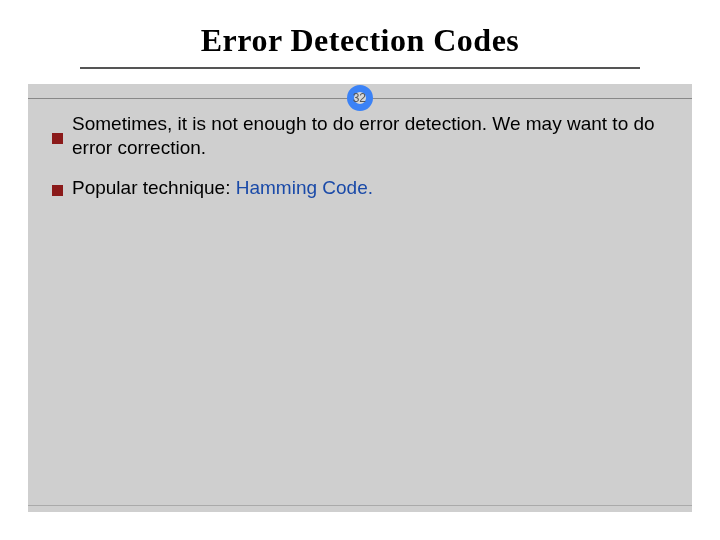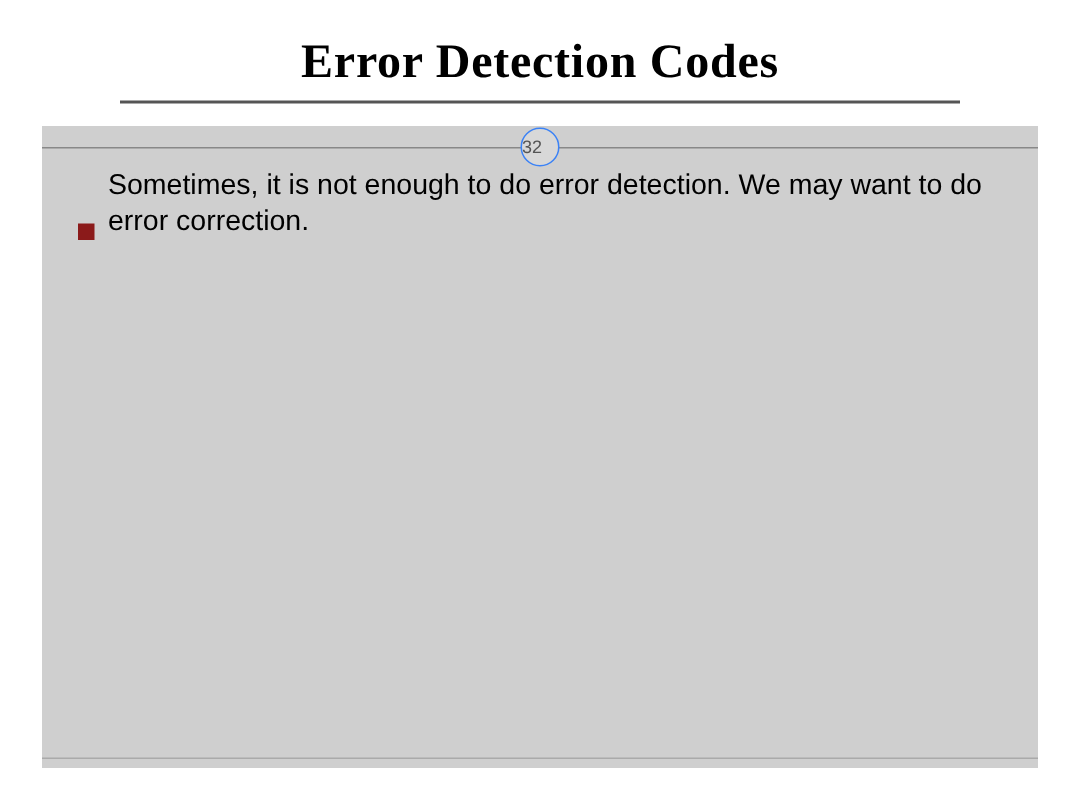--- a/index.html
+++ b/index.html
@@ -53,39 +53,39 @@
     z-index: 2;
   }
   .slide-number-badge {
     position: absolute;
     top: 85px;
     left: 50%;
     transform: translateX(-50%);
     width: 26px;
     height: 26px;
     border-radius: 50%;
-    border: 1px solid #3b82f6;
+    border: 7px solid #3b82f6;
     background: #d8d8d8;
     display: flex;
     align-items: center;
-    justify-content: flex-start;
+    justify-content: flex-end;
     font-size: 12px;
     color: #555;
     z-index: 4;
   }
   .bullets {
     position: absolute;
     top: 112px;
     left: 52px;
     right: 48px;
     z-index: 3;
   }
   .bullet {
     display: flex;
-    align-items: flex-end;
+    align-items: center;
     margin-bottom: 16px;
     font-size: 19px;
     line-height: 1.25;
     color: #000;
   }
   .bullet-marker {
     width: 11px;
     height: 11px;
     background: #8b1a1a;
     flex-shrink: 0;
@@ -122,18 +122,24 @@
   </div>
 
   <div class="bullets">
 
     <div class="bullet">
       <div class="bullet-marker"></div>
       <div class="bullet-text">Sometimes, it is not enough to do error detection.  We may want to do error correction.</div>
     </div>
 
 
+    <div class="bullet">
+      <div class="bullet-marker"></div>
+      <div class="bullet-text">
+        <span>Popular technique: </span><span class="link-text">Hamming Code.</span>
+      </div>
+    </div>
 
   </div>
 
   <div class="bottom-line"></div>
 
 </div>
 
 </body></html>

